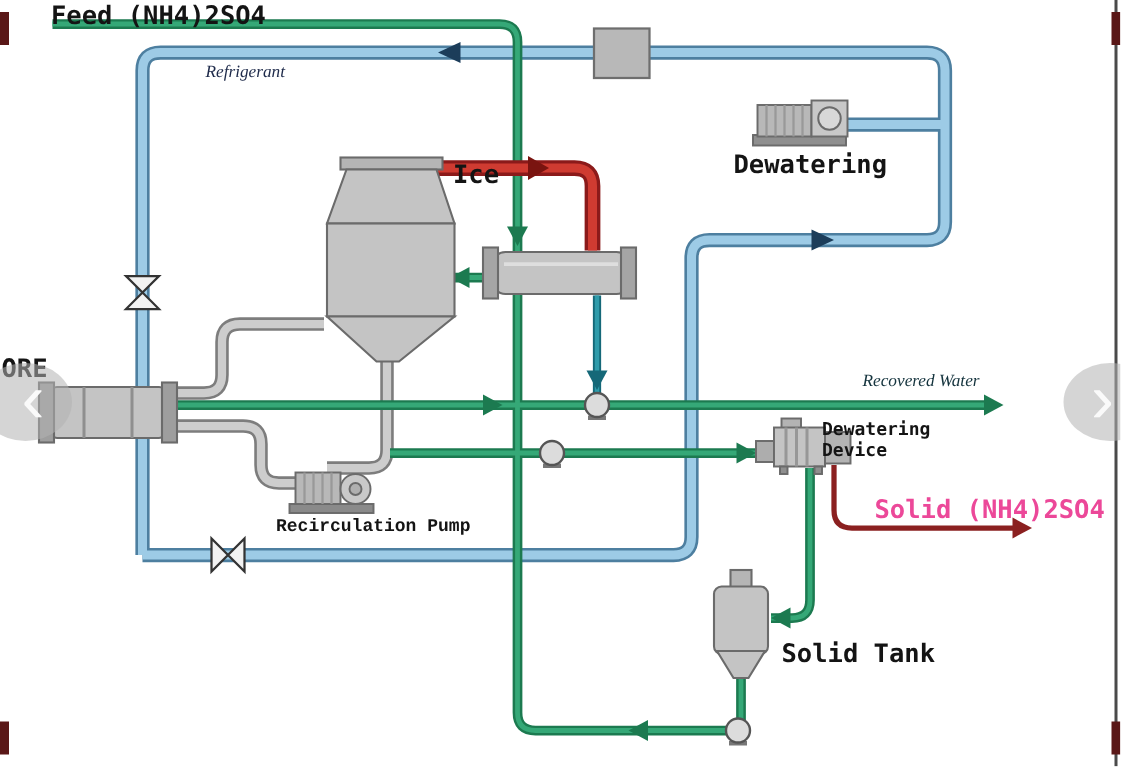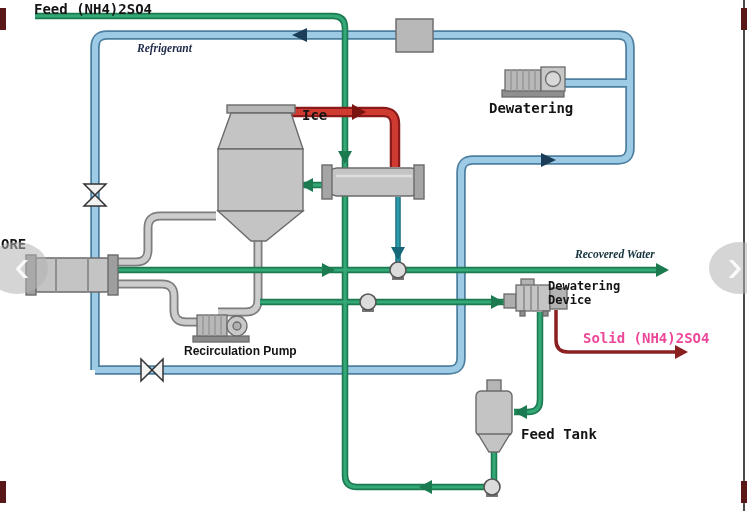--- a/index.html
+++ b/index.html
@@ -1,24 +1,24 @@
 <!DOCTYPE html>
 <html><head>
 <meta charset="utf-8">
 <style>
   html,body{margin:0;padding:0;background:#fff}
   .stage{position:relative;width:747px;height:511px;background:#fff;overflow:hidden;
          font-family:"DejaVu Sans Mono",monospace}
   .stage svg{position:absolute;left:0;top:0}
-  .lbl{position:absolute;font-weight:bold;font-size:14px;color:#141414;white-space:nowrap}
+  .lbl{position:absolute;font-weight:bold;font-size:17px;color:#141414;white-space:nowrap}
   .lbl.small{font-size:12px}
   .lbl.wrap{white-space:normal;width:86px;line-height:1.15}
-  .lbl.italic{font-family:"Liberation Serif",serif;font-style:italic;font-weight:bold;
+  .lbl.italic{font-family:"Liberation Serif",serif;font-style:italic;font-weight:normal;
               font-size:11.5px;color:#1e2a4a}
-  .lbl.sans{font-family:Liberation Sans, sans-serif;font-size:12px}
+  .lbl.sans{font-family:Liberation Mono, monospace;font-size:12px}
   .lbl.darkred{color:#ec4899}
   .nav-btn{position:absolute;width:52px;height:52px;border-radius:50%;
            background:rgba(178,178,178,.55);color:#fafafa;font-size:46px;line-height:46px;
            text-align:center;cursor:pointer;user-select:none;
            font-family:"Liberation Sans",sans-serif;z-index:5}
   .edge-right{position:absolute;left:743px;top:0;width:2px;height:511px;background:#4a4a4a}
   .tab{position:absolute;width:6px;height:22px;background:#5a1717}
 </style>
 </head>
 <body>
@@ -183,21 +183,21 @@
 
 <div class="lbl" style="left:34px;top:1px">Feed (NH4)2SO4</div>
 <div class="lbl italic" style="left:137px;top:42px">Refrigerant</div>
 <div class="lbl" style="left:302px;top:107px">Ice</div>
 <div class="lbl" style="left:489px;top:100px">Dewatering</div>
 <div class="lbl" style="left:1px;top:236px">ORE</div>
 <div class="lbl italic" style="left:575px;top:248px;color:#14333d">Recovered Water</div>
 <div class="lbl small wrap" style="left:548px;top:280px">Dewatering Device</div>
 <div class="lbl darkred" style="left:583px;top:330px">Solid (NH4)2SO4</div>
 <div class="lbl sans" style="left:184px;top:344px">Recirculation Pump</div>
-<div class="lbl" style="left:521px;top:426px">Feed Tank</div>
+<div class="lbl" style="left:521px;top:426px">Solid Tank</div>
 
 <div class="nav-btn" style="left:-14px;top:242px;padding-left:10px">‹</div>
 <div class="nav-btn" style="left:709px;top:242px;padding-right:10px">›</div>
 
 <div class="edge-right"></div>
 <div class="tab" style="left:0;top:8px"></div>
 <div class="tab" style="left:0;top:481px"></div>
 <div class="tab" style="left:741px;top:8px"></div>
 <div class="tab" style="left:741px;top:481px"></div>
 

